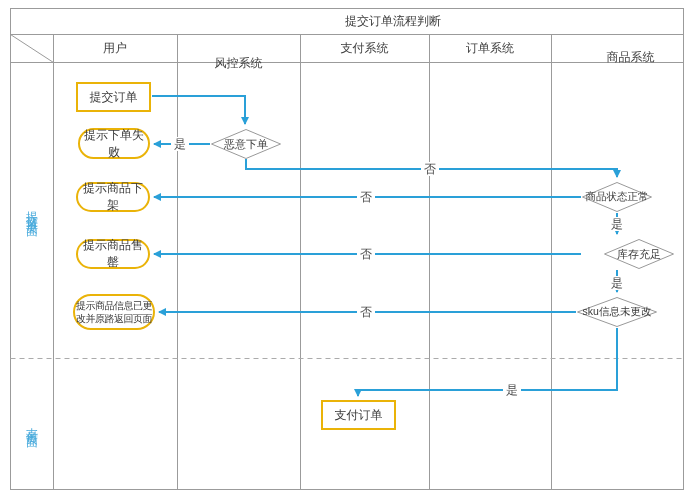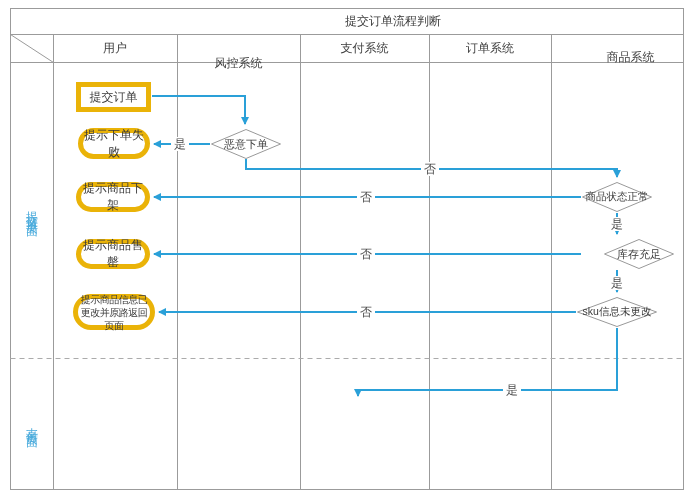--- a/index.html
+++ b/index.html
@@ -9,21 +9,21 @@
     font-family:"Liberation Sans","DejaVu Sans",sans-serif;color:#333;overflow:hidden;
   }
   .layer{position:absolute;left:0;top:0;width:697px;height:500px;z-index:1;}
   .grid rect,.grid line{stroke:var(--grid);stroke-width:1;fill:none;}
   .grid .dashed{stroke:#ababab;stroke-dasharray:5 4;}
   .conns path{stroke:var(--accent);stroke-width:2;fill:none;}
   .cell{position:absolute;display:flex;align-items:center;justify-content:center;
         font-size:12px;color:#404040;z-index:2;}
   .title-cell{font-size:12px;color:#3d3d3d;}
   .node{position:absolute;box-sizing:border-box;display:flex;align-items:center;justify-content:center;
-        background:#fff;border:5px solid #eab308;font-size:12px;color:#3a3a3a;text-align:center;z-index:3;}
+        background:#fff;border:2px solid #eab308;font-size:12px;color:#3a3a3a;text-align:center;z-index:3;}
   .stadium{border-radius:16px;}
   .small-text{font-size:10px;line-height:13px;letter-spacing:-0.5px;padding:0;}
   .diamond{position:absolute;z-index:3;}
   .diamond svg{position:absolute;left:0;top:0;width:100%;height:100%;}
   .diamond svg polygon{fill:#fff;stroke:#999;stroke-width:1;}
   .dlabel{position:absolute;left:0;top:0;right:0;bottom:0;display:flex;align-items:center;
           justify-content:center;font-size:10.5px;color:#3a3a3a;white-space:nowrap;}
   .elabel{position:absolute;transform:translate(-50%,-50%);background:#fff;padding:0 3px;
           font-size:12px;color:#4a4a4a;line-height:14px;z-index:4;}
   .vlabel{position:absolute;display:flex;align-items:center;justify-content:center;z-index:2;}
@@ -77,20 +77,21 @@
   </div>
   <div class="vlabel" style="left:10px;top:358px;width:43px;height:132px;">
     <span>支付页面</span>
   </div>
 
   <div class="node" style="left:76px;top:82px;width:75px;height:30px;">提交订单</div>
   <div class="node stadium" style="left:78px;top:128px;width:72px;height:31px;">提示下单失败</div>
   <div class="node stadium" style="left:76px;top:182px;width:74px;height:30px;">提示商品下架</div>
   <div class="node stadium" style="left:76px;top:239px;width:74px;height:30px;">提示商品售罄</div>
   <div class="node stadium small-text" style="left:73px;top:294px;width:82px;height:36px;border-radius:18px;">提示商品信息已更改并原路返回页面</div>
+  <div class="node" style="left:321px;top:400px;width:75px;height:30px;">支付订单</div>
 
   <div class="diamond" style="left:211px;top:129px;width:70px;height:30px;">
     <svg viewBox="0 0 70 30">
         <polygon points="35,0.5 69.5,15 35,29.5 0.5,15"></polygon>
       </svg>
     <div class="dlabel" style="font-size:11px;">恶意下单</div>
   </div>
   <div class="diamond" style="left:582px;top:182px;width:70px;height:30px;">
     <svg viewBox="0 0 70 30">
         <polygon points="35,0.5 69.5,15 35,29.5 0.5,15"></polygon>

